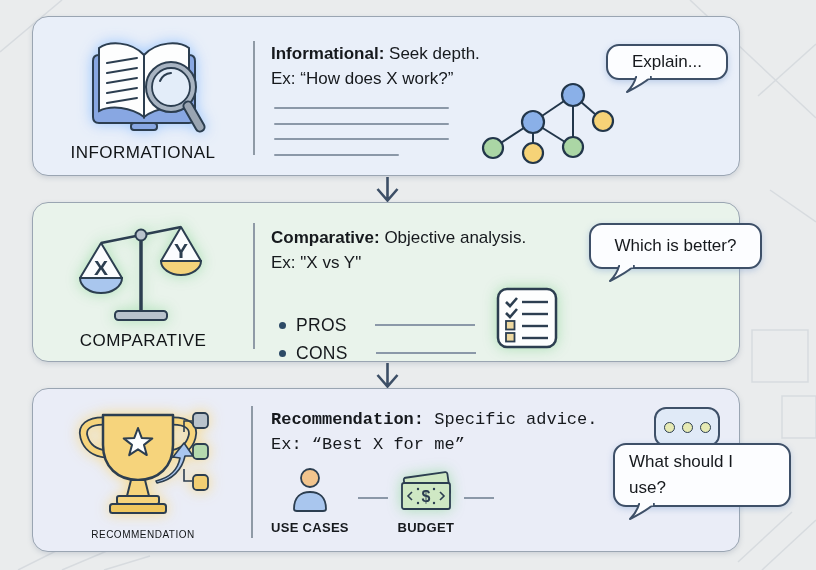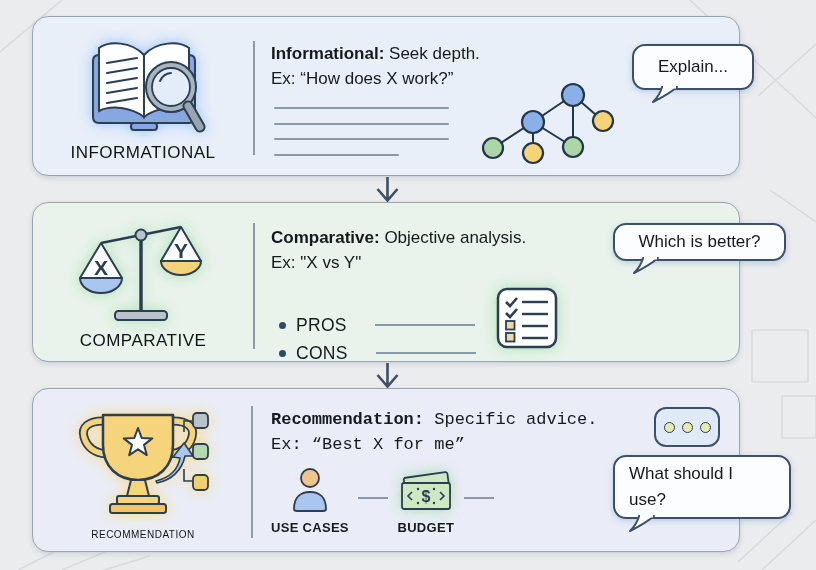--- a/index.html
+++ b/index.html
@@ -150,21 +150,21 @@
     <g stroke="#22364a" stroke-width="2.2">
       <circle cx="100" cy="16" r="11" fill="#8ab0e8"></circle>
         <circle cx="60" cy="43" r="11" fill="#8ab0e8"></circle>
       <circle cx="130" cy="42" r="10" fill="#f6d377"></circle>
         <circle cx="20" cy="69" r="10" fill="#abd6a5"></circle>
       <circle cx="60" cy="74" r="10" fill="#f6d377"></circle>
         <circle cx="100" cy="68" r="10" fill="#abd6a5"></circle>
     </g>
   </svg>
 
-  <div class="bubble" style="left:599px;top:27px;width:122px;height:46px">
+  <div class="bubble" style="left:573px;top:27px;width:122px;height:36px">
     <span class="bubble-text">Explain...</span>
     <svg class="tail" viewBox="0 0 28 18">
       <path d="M3 17 Q10 10 12 2 L27 2 Q19 9 3 17 Z" fill="#fcfdff" stroke="#3e5068" stroke-width="2" stroke-linejoin="round"></path>
       <rect x="13" y="0" width="13" height="3.5" fill="#fcfdff"></rect>
     </svg>
   </div>
 </div>
 
 <svg class="down-arrow" id="arrow1" viewBox="0 0 25 26">
   <path d="M12.5 0 V22 M2.5 12 L12.5 23.5 L22.5 12" fill="none" stroke="#3d4f66" stroke-width="2.6"></path>
@@ -210,21 +210,21 @@
     <rect x="10" y="34" width="8.5" height="8.5" fill="#eed9a1" stroke="#2c3e50" stroke-width="1.8"></rect>
     <rect x="10" y="46" width="8.5" height="8.5" fill="#eed9a1" stroke="#2c3e50" stroke-width="1.8"></rect>
     <g stroke="#2c3e50" stroke-width="2.4">
         <line x1="26" y1="15" x2="52" y2="15"></line>
         <line x1="26" y1="27" x2="52" y2="27"></line>
       <line x1="26" y1="39" x2="52" y2="39"></line>
         <line x1="26" y1="51" x2="52" y2="51"></line>
       </g>
   </svg>
 
-  <div class="bubble" style="left:580px;top:20px;width:173px;height:38px">
+  <div class="bubble" style="left:556px;top:20px;width:173px;height:46px">
     <span class="bubble-text">Which is better?</span>
     <svg class="tail" viewBox="0 0 28 18">
       <path d="M3 17 Q10 10 12 2 L27 2 Q19 9 3 17 Z" fill="#fcfdff" stroke="#3e5068" stroke-width="2" stroke-linejoin="round"></path>
       <rect x="13" y="0" width="13" height="3.5" fill="#fcfdff"></rect>
     </svg>
   </div>
 </div>
 
 <svg class="down-arrow" id="arrow2" viewBox="0 0 25 26">
   <path d="M12.5 0 V22 M2.5 12 L12.5 23.5 L22.5 12" fill="none" stroke="#3d4f66" stroke-width="2.6"></path>
@@ -286,21 +286,21 @@
     </div>
     <div class="factor-dash"></div>
   </div>
 
   <div class="typing-bubble">
     <span class="typing-dot"></span>
     <span class="typing-dot"></span>
     <span class="typing-dot"></span>
   </div>
 
-  <div class="bubble multiline" style="left:580px;top:66px;width:178px;height:64px">
+  <div class="bubble multiline" style="left:580px;top:54px;width:178px;height:64px">
     <span class="bubble-text">
       <span style="display:block">What should I</span>
       <span style="display:block">use?</span>
     </span>
     <svg class="tail" style="left:12px" viewBox="0 0 28 18">
       <path d="M3 17 Q10 10 12 2 L27 2 Q19 9 3 17 Z" fill="#fcfdff" stroke="#3e5068" stroke-width="2" stroke-linejoin="round"></path>
       <rect x="13" y="0" width="13" height="3.5" fill="#fcfdff"></rect>
     </svg>
   </div>
 </div>

